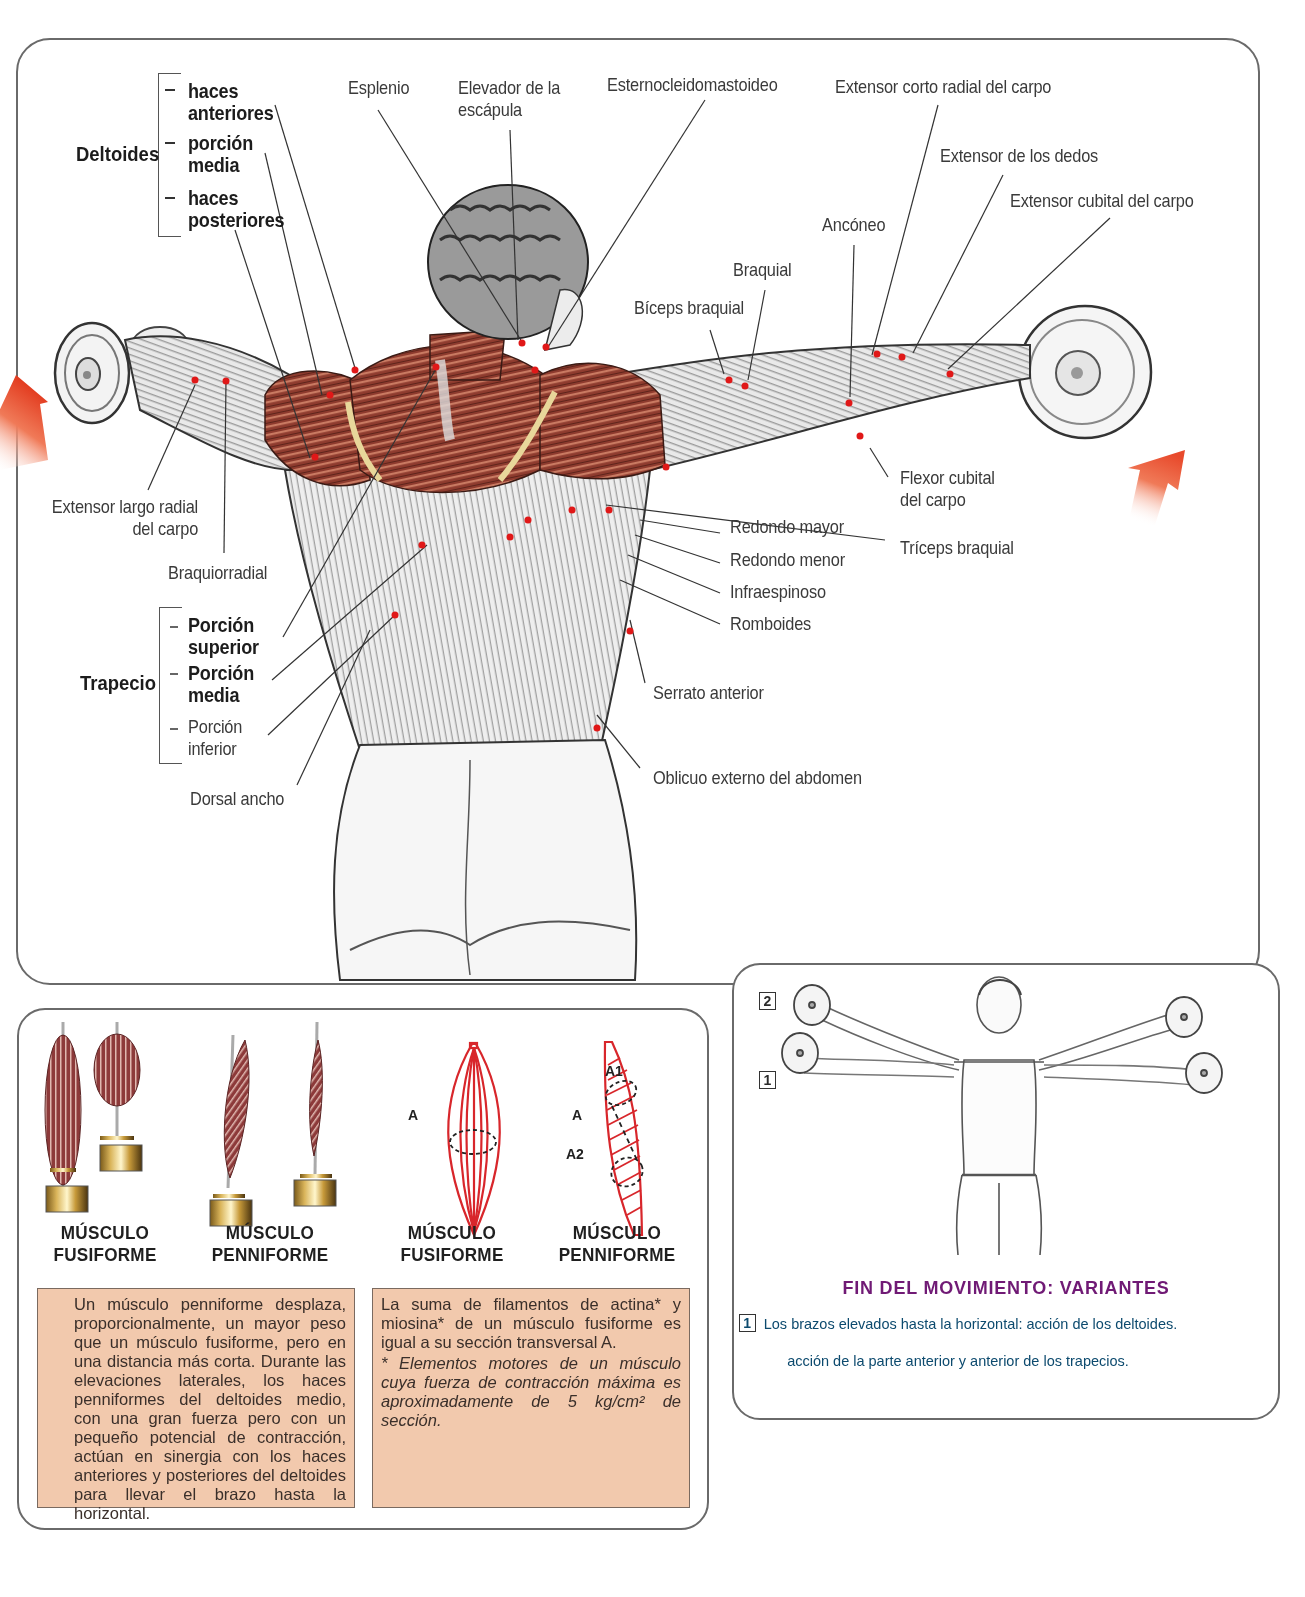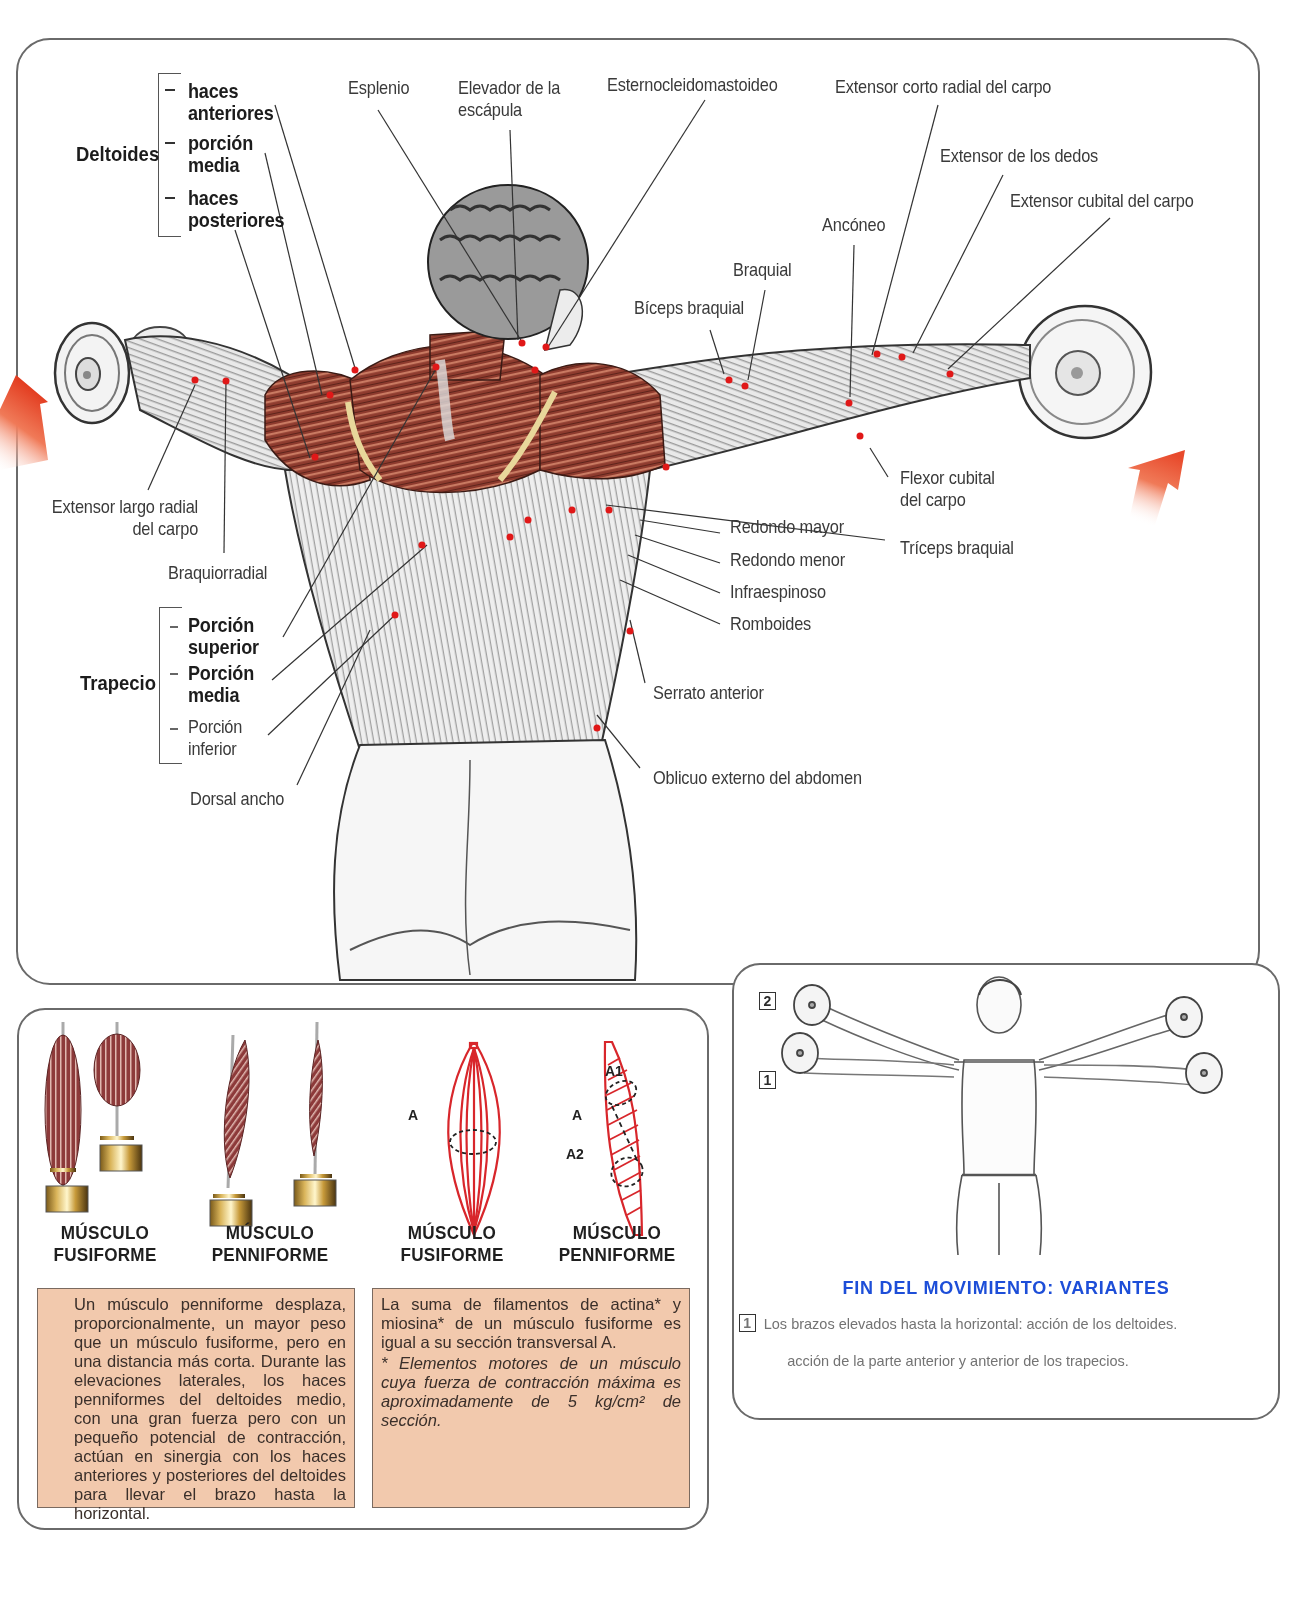--- a/index.html
+++ b/index.html
@@ -20,22 +20,22 @@
     .bracket { position: absolute; border: 1.5px solid #555; border-right: none; width: 22px; }
     .cap { position: absolute; text-align: center; font-weight: bold; font-size: 19px; line-height: 22px;
            color: #1f1f1f; transform: scaleX(0.9); letter-spacing: 0.3px; }
     .textbox { position: absolute; background: #f2c9ad; border: 1.5px solid #7a6a60;
                font-size: 16.5px; line-height: 19px; color: #3a2f2a; padding: 6px 8px; box-sizing: border-box; }
     .textbox p { margin: 0; text-align: justify; text-align-last: left; }
     .textbox .note { font-style: italic; margin-top: 2px; }
     .numbox { display: inline-block; border: 1.3px solid #333; width: 15px; height: 16px; line-height: 16px;
               font-size: 14px; text-align: center; font-weight: bold; margin-right: 8px; vertical-align: 1px; }
     .var-title { position: absolute; left: 0; width: 544px; top: 313px; text-align: center; font-weight: bold;
-                 font-size: 18px; letter-spacing: 0.8px; color: #1d4ed8; }
-    .var-line { position: absolute; left: 0; width: 448px; text-align: center; font-size: 14.5px; color: #737373; line-height: 20px; }
+                 font-size: 18px; letter-spacing: 0.8px; color: #701a75; }
+    .var-line { position: absolute; left: 0; width: 448px; text-align: center; font-size: 14.5px; color: #0c4a6e; line-height: 20px; }
     .axlabel { position: absolute; font-weight: bold; font-size: 14px; color: #222; }
   </style>
 </head>
 <body>
 
 <div class="panel" id="main-panel"></div>
 
 <svg class="layer" width="1305" height="1000">
   <defs>
     <linearGradient id="arrowGradL" x1="0" y1="1" x2="0.4" y2="0">

